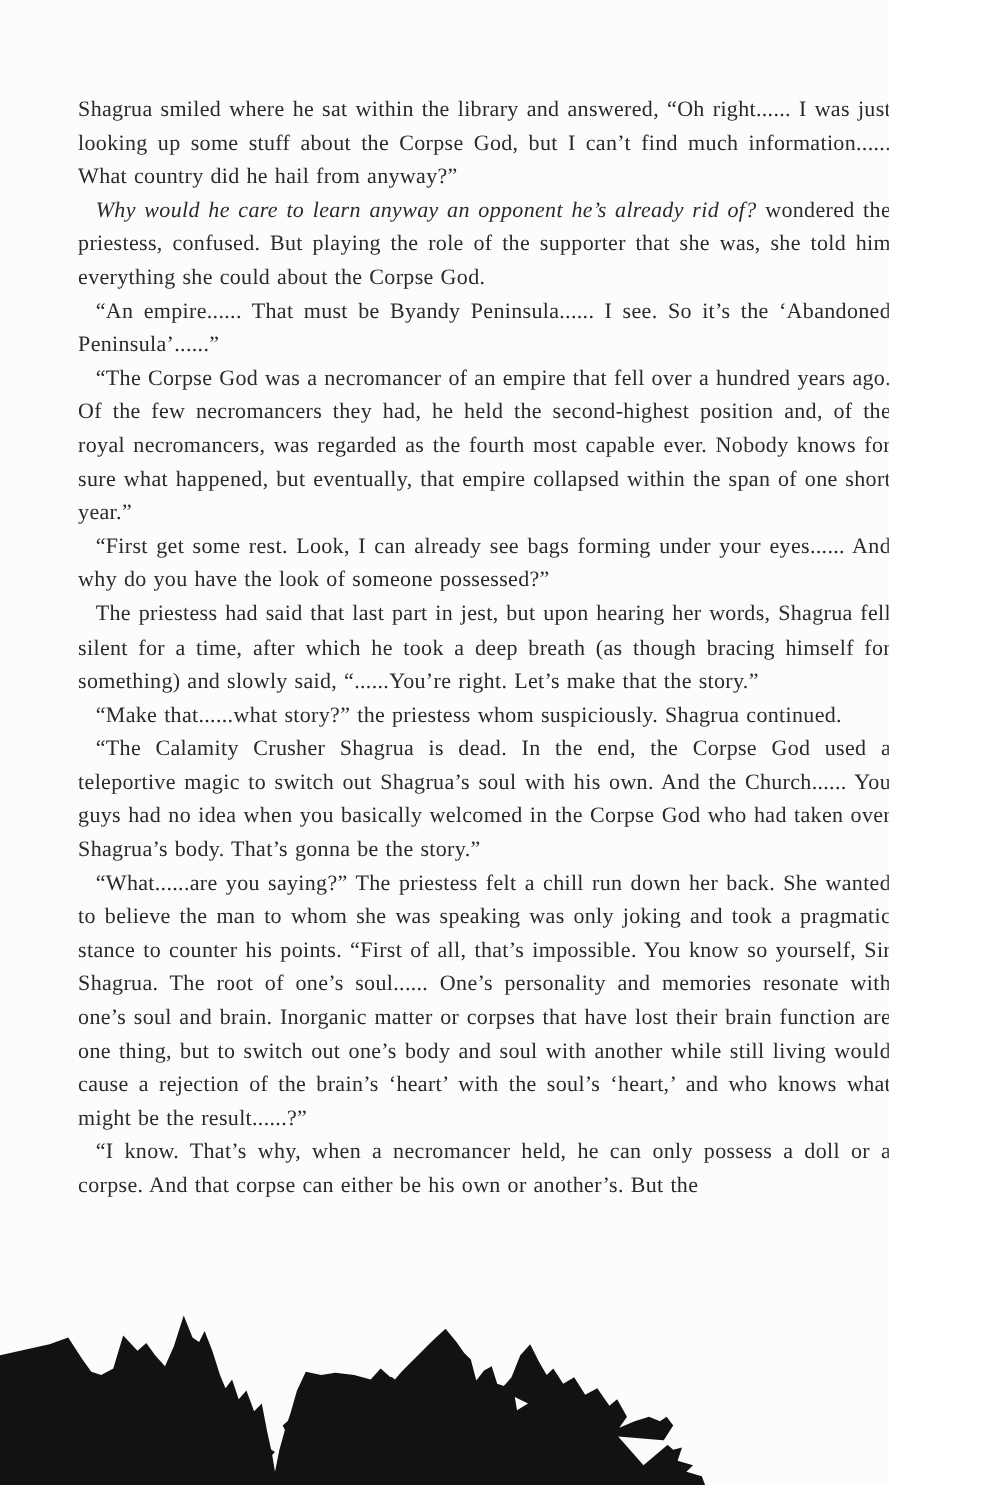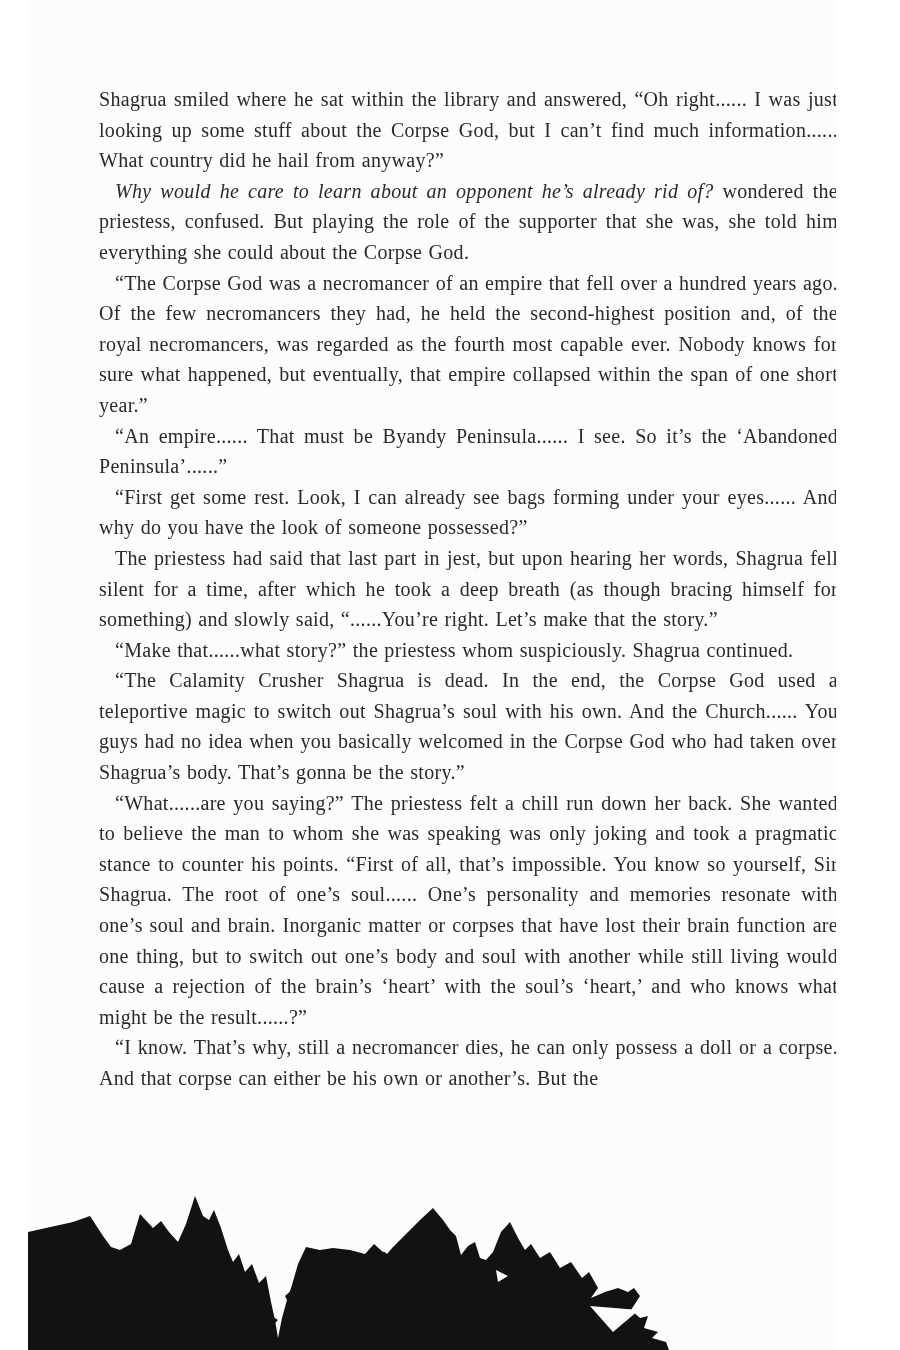--- a/index.html
+++ b/index.html
@@ -6,21 +6,20 @@
     margin: 0;
     padding: 0;
     background: #ffffff;
   }
   .page {
     position: relative;
     width: 808px;
     height: 1350px;
     background: #fcfcfc;
     overflow: hidden;
-    margin-left: 28px;
   }
   .text-block {
     position: absolute;
     left: 71px;
     top: 84px;
     width: 739px;
     font-family: "Liberation Serif", "DejaVu Serif", serif;
     font-size: 20px;
     line-height: 30.6px;
     letter-spacing: 0.3px;
@@ -46,29 +45,29 @@
     height: 170px;
   }
 </style>
 </head>
 <body>
 
 <div class="page">
 
   <div class="text-block">
       <p class="para"><span>Shagrua smiled where he sat within the library and answered, “Oh right...... I was just looking up some stuff about the Corpse God, but I can’t find much information...... What country did he hail from anyway?”</span></p>
-      <p class="para indent"><span class="em">Why would he care to learn about an opponent he’s already rid of?</span><span> wondered the priestess, confused. But playing the role of the supporter that she was, she told him everything she could about the Corpse God.</span></p>
+      <p class="para indent"><span class="em">Why would he care to learn anyway an opponent he’s already rid of?</span><span> wondered the priestess, confused. But playing the role of the supporter that she was, she told him everything she could about the Corpse God.</span></p>
+      <p class="para indent"><span>“An empire...... That must be Byandy Peninsula...... I see. So it’s the ‘Abandoned Peninsula’......”</span></p>
       <p class="para indent"><span>“The Corpse God was a necromancer of an empire that fell over a hundred years ago. Of the few necromancers they had, he held the second-highest position and, of the royal necromancers, was regarded as the fourth most capable ever. Nobody knows for sure what happened, but eventually, that empire collapsed within the span of one short year.”</span></p>
-      <p class="para indent"><span>“An empire...... That must be Byandy Peninsula...... I see. So it’s the ‘Abandoned Peninsula’......”</span></p>
       <p class="para indent"><span>“First get some rest. Look, I can already see bags forming under your eyes...... And why do you have the look of someone possessed?”</span></p>
       <p class="para indent"><span>The priestess had said that last part in jest, but upon hearing her words, Shagrua fell silent for a time, after which he took a deep breath (as though bracing himself for something) and slowly said, “......You’re right. Let’s make that the story.”</span></p>
       <p class="para indent"><span>“Make that......what story?” the priestess whom suspiciously. Shagrua continued.</span></p>
       <p class="para indent"><span>“The Calamity Crusher Shagrua is dead. In the end, the Corpse God used a teleportive magic to switch out Shagrua’s soul with his own. And the Church...... You guys had no idea when you basically welcomed in the Corpse God who had taken over Shagrua’s body. That’s gonna be the story.”</span></p>
       <p class="para indent"><span>“What......are you saying?” The priestess felt a chill run down her back. She wanted to believe the man to whom she was speaking was only joking and took a pragmatic stance to counter his points. “First of all, that’s impossible. You know so yourself, Sir Shagrua. The root of one’s soul...... One’s personality and memories resonate with one’s soul and brain. Inorganic matter or corpses that have lost their brain function are one thing, but to switch out one’s body and soul with another while still living would cause a rejection of the brain’s ‘heart’ with the soul’s ‘heart,’ and who knows what might be the result......?”</span></p>
-      <p class="para indent"><span>“I know. That’s why, still a necromancer dies, he can only possess a doll or a corpse. And that corpse can either be his own or another’s. But the</span></p>
+      <p class="para indent"><span>“I know. That’s why, when a necromancer held, he can only possess a doll or a corpse. And that corpse can either be his own or another’s. But the</span></p>
     </div>
 
   <svg class="artwork" viewBox="0 0 900 170" aria-hidden="true">
     <g fill="#121212">
       <polygon points="0,52 45,42 62,36 75,56 83,67 92,70 103,64 112,34 125,48 133,41 141,52 150,62 158,44 167,16 175,36 181,40 186,30 193,48 200,70 205,82 211,74 217,92 224,84 231,103 238,96 243,122 247,140 250,158 254,138 259,120 264,105 270,84 278,67 292,70 305,68 322,70 337,74 346,64 355,72 366,66 380,52 392,40 405,28 415,40 422,50 428,56 433,75 440,66 447,62 452,78 458,80 465,72 473,52 482,42 490,58 497,70 503,64 512,78 522,72 532,88 543,82 554,98 561,92 570,108 563,118 577,112 590,108 600,112 606,108 612,116 603,130 612,138 620,136 616,148 630,152 624,158 638,162 641,170 0,170"></polygon>
       <polygon points="215,112 228,120 219,132"></polygon>
       <polygon points="237,132 250,140 240,150"></polygon>
       <polygon points="257,116 266,108 262,126"></polygon>
       <polygon points="103,122 110,126 105,131"></polygon>
       <polygon points="115,128 120,132 116,137"></polygon>

